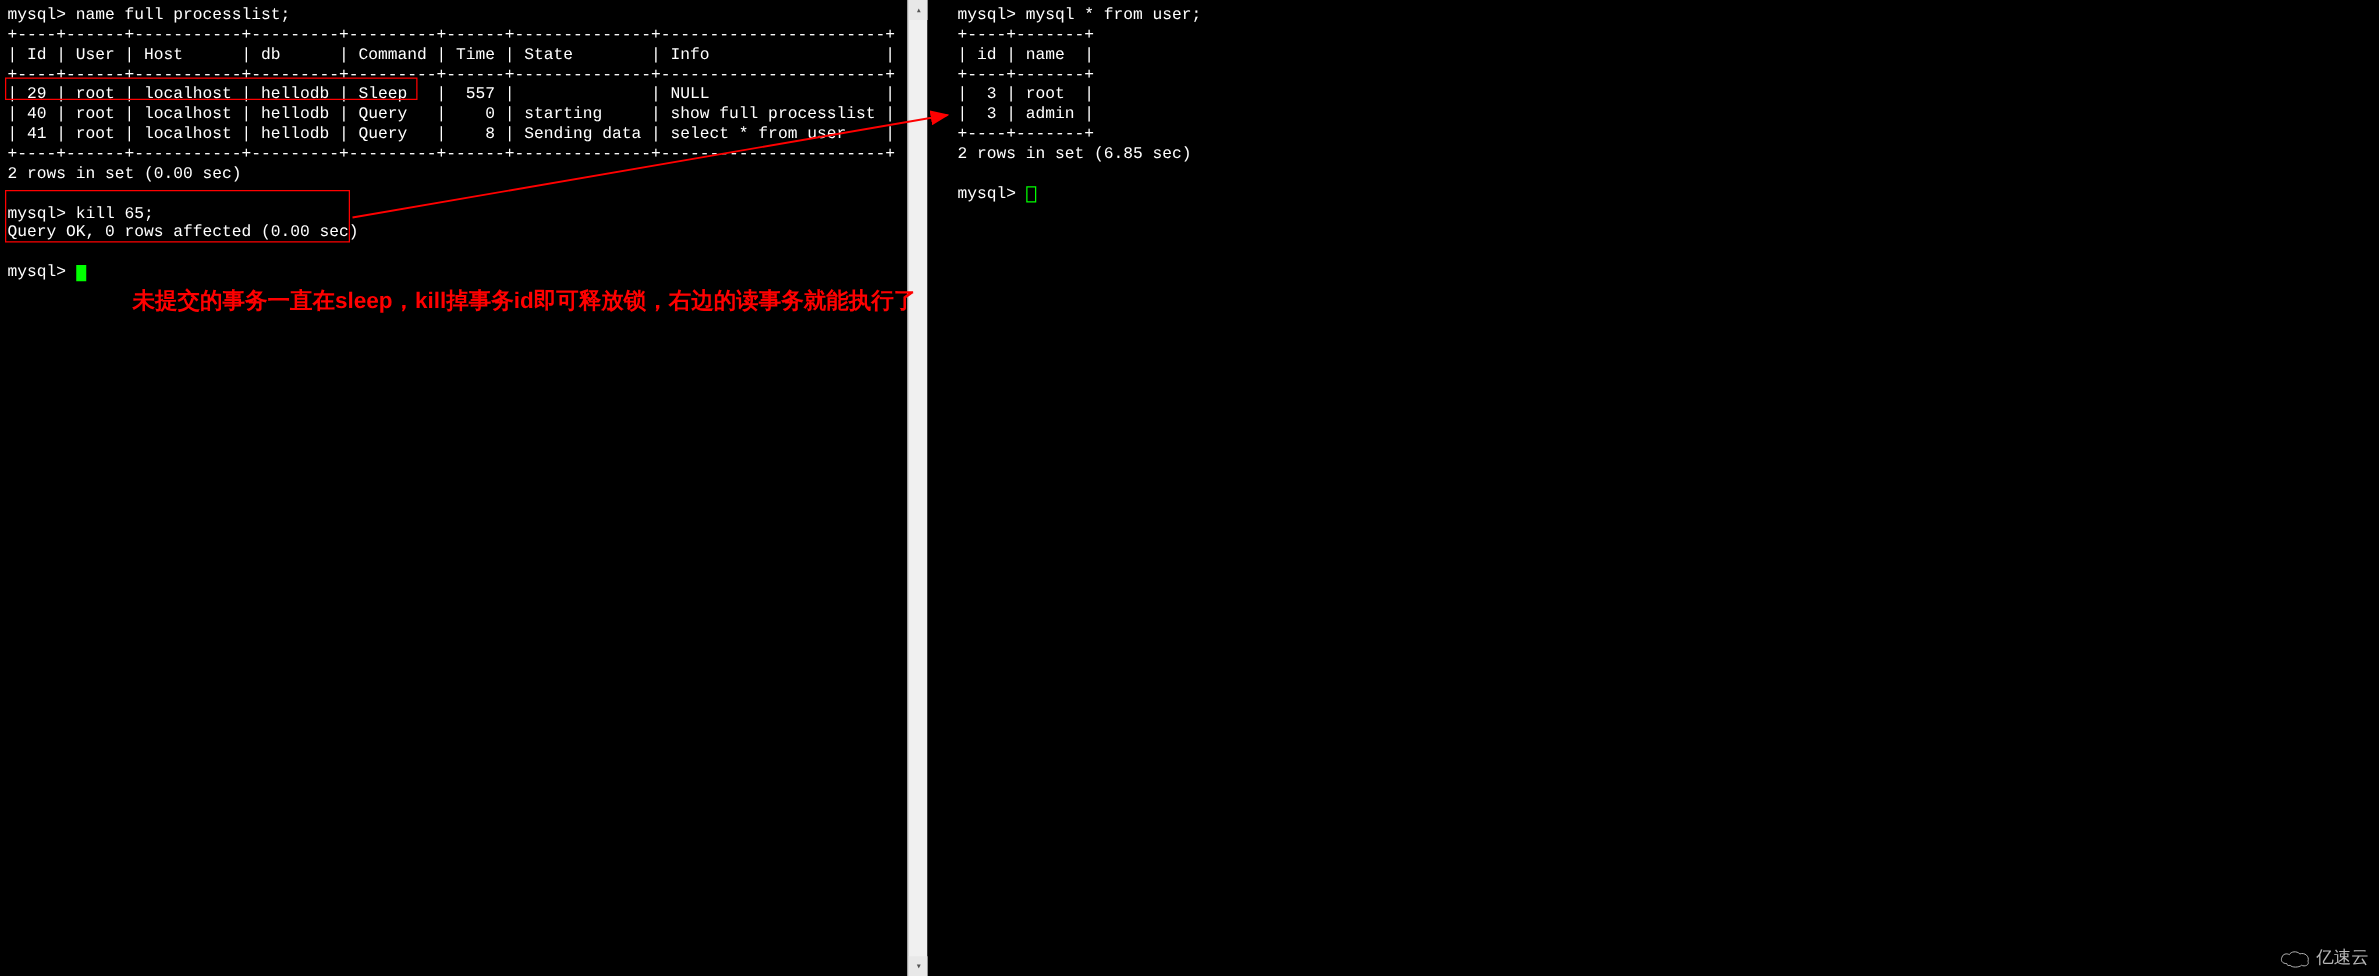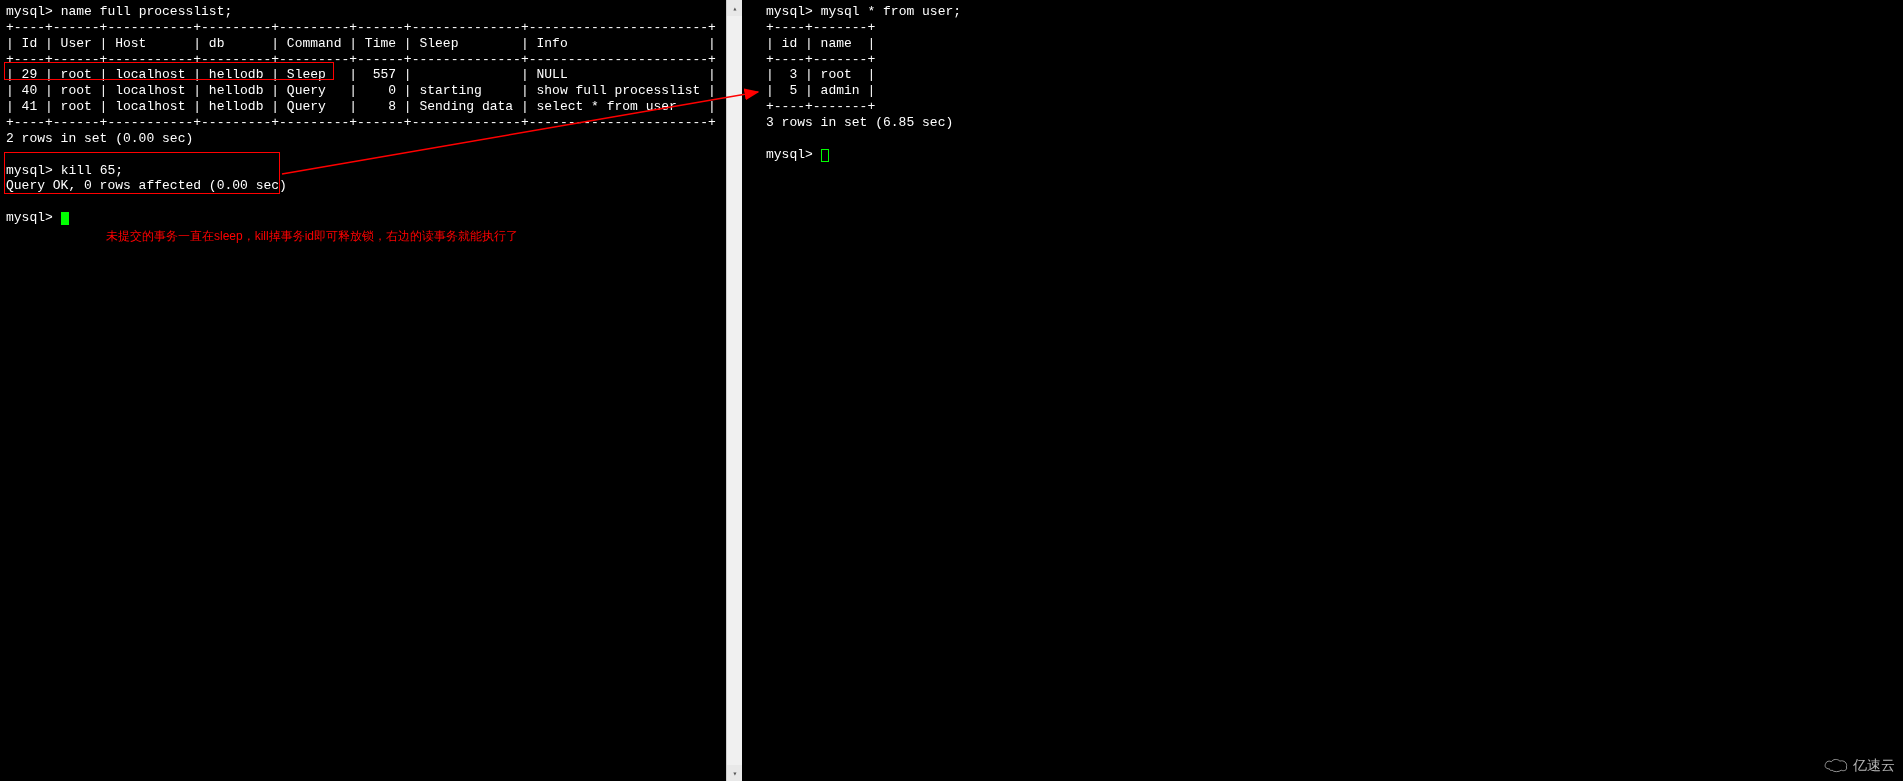--- a/index.html
+++ b/index.html
@@ -79,52 +79,52 @@
     display: inline-block;
     width: 8px;
     height: 13px;
     border: 1px solid #00ff00;
     vertical-align: text-bottom;
   }
   .annotation {
     position: absolute;
     color: #ff0000;
     font-family: 'Microsoft YaHei', 'SimHei', sans-serif;
-    font-size: 12px;
-    font-weight: 400;
+    font-size: 18px;
+    font-weight: 700;
   }
   .arrow-svg {
     position: absolute;
     pointer-events: none;
   }
   .watermark {
     position: absolute;
     right: 8px;
     bottom: 6px;
     color: #d8d8d8;
     font-family: 'Microsoft YaHei', sans-serif;
     font-size: 14px;
     display: flex;
-    align-items: flex-start;
+    align-items: flex-end;
     gap: 4px;
     opacity: 0.85;
   }
   .watermark-icon {
     width: 26px;
     height: 16px;
   }
 </style>
 </head>
 <body>
 
 <div class="terminals">
   <div class="terminal-left">
 <pre><span>mysql&gt;</span> <span>name full processlist;</span>
 <span>+----+------+-----------+---------+---------+------+--------------+-----------------------+</span>
-<span>| Id | User | Host      | db      | Command | Time | Sleep        | Info                  |</span>
+<span>| Id | User | Host      | db      | Command | Time | State        | Info                  |</span>
 <span>+----+------+-----------+---------+---------+------+--------------+-----------------------+</span>
 <span>| 29 | root | localhost | hellodb | Sleep   |  557 |              | NULL                  |</span>
 <span>| 40 | root | localhost | hellodb | Query   |    0 | starting     | show full processlist |</span>
 <span>| 41 | root | localhost | hellodb | Query   |    8 | Sending data | select * from user    |</span>
 <span>+----+------+-----------+---------+---------+------+--------------+-----------------------+</span>
 <span>2 rows in set (0.00 sec)</span>
 
 <span>mysql&gt;</span> <span>kill 65;</span>
 <span>Query OK, 0 rows affected (0.00 sec)</span>
 
@@ -138,23 +138,23 @@
       <div class="scrollbar-down">▾</div>
     </div>
   </div>
 
   <div class="terminal-right">
 <pre><span>mysql&gt;</span> <span>mysql * from user;</span>
 <span>+----+-------+</span>
 <span>| id | name  |</span>
 <span>+----+-------+</span>
 <span>|  3 | root  |</span>
-<span>|  5 | admin |</span>
+<span>|  3 | admin |</span>
 <span>+----+-------+</span>
-<span>3 rows in set (6.85 sec)</span>
+<span>2 rows in set (6.85 sec)</span>
 
 <span>mysql&gt;</span> <span class="cursor-outline"></span></pre>
   </div>
 </div>
 
 <svg class="arrow-svg" style="left:280px; top:62px;" width="490" height="140">
   <defs>
     <marker id="arrowhead" markerWidth="10" markerHeight="8" refX="9" refY="4" orient="auto">
       <polygon points="0 0, 10 4, 0 8" fill="#ff0000"></polygon>
     </marker>

